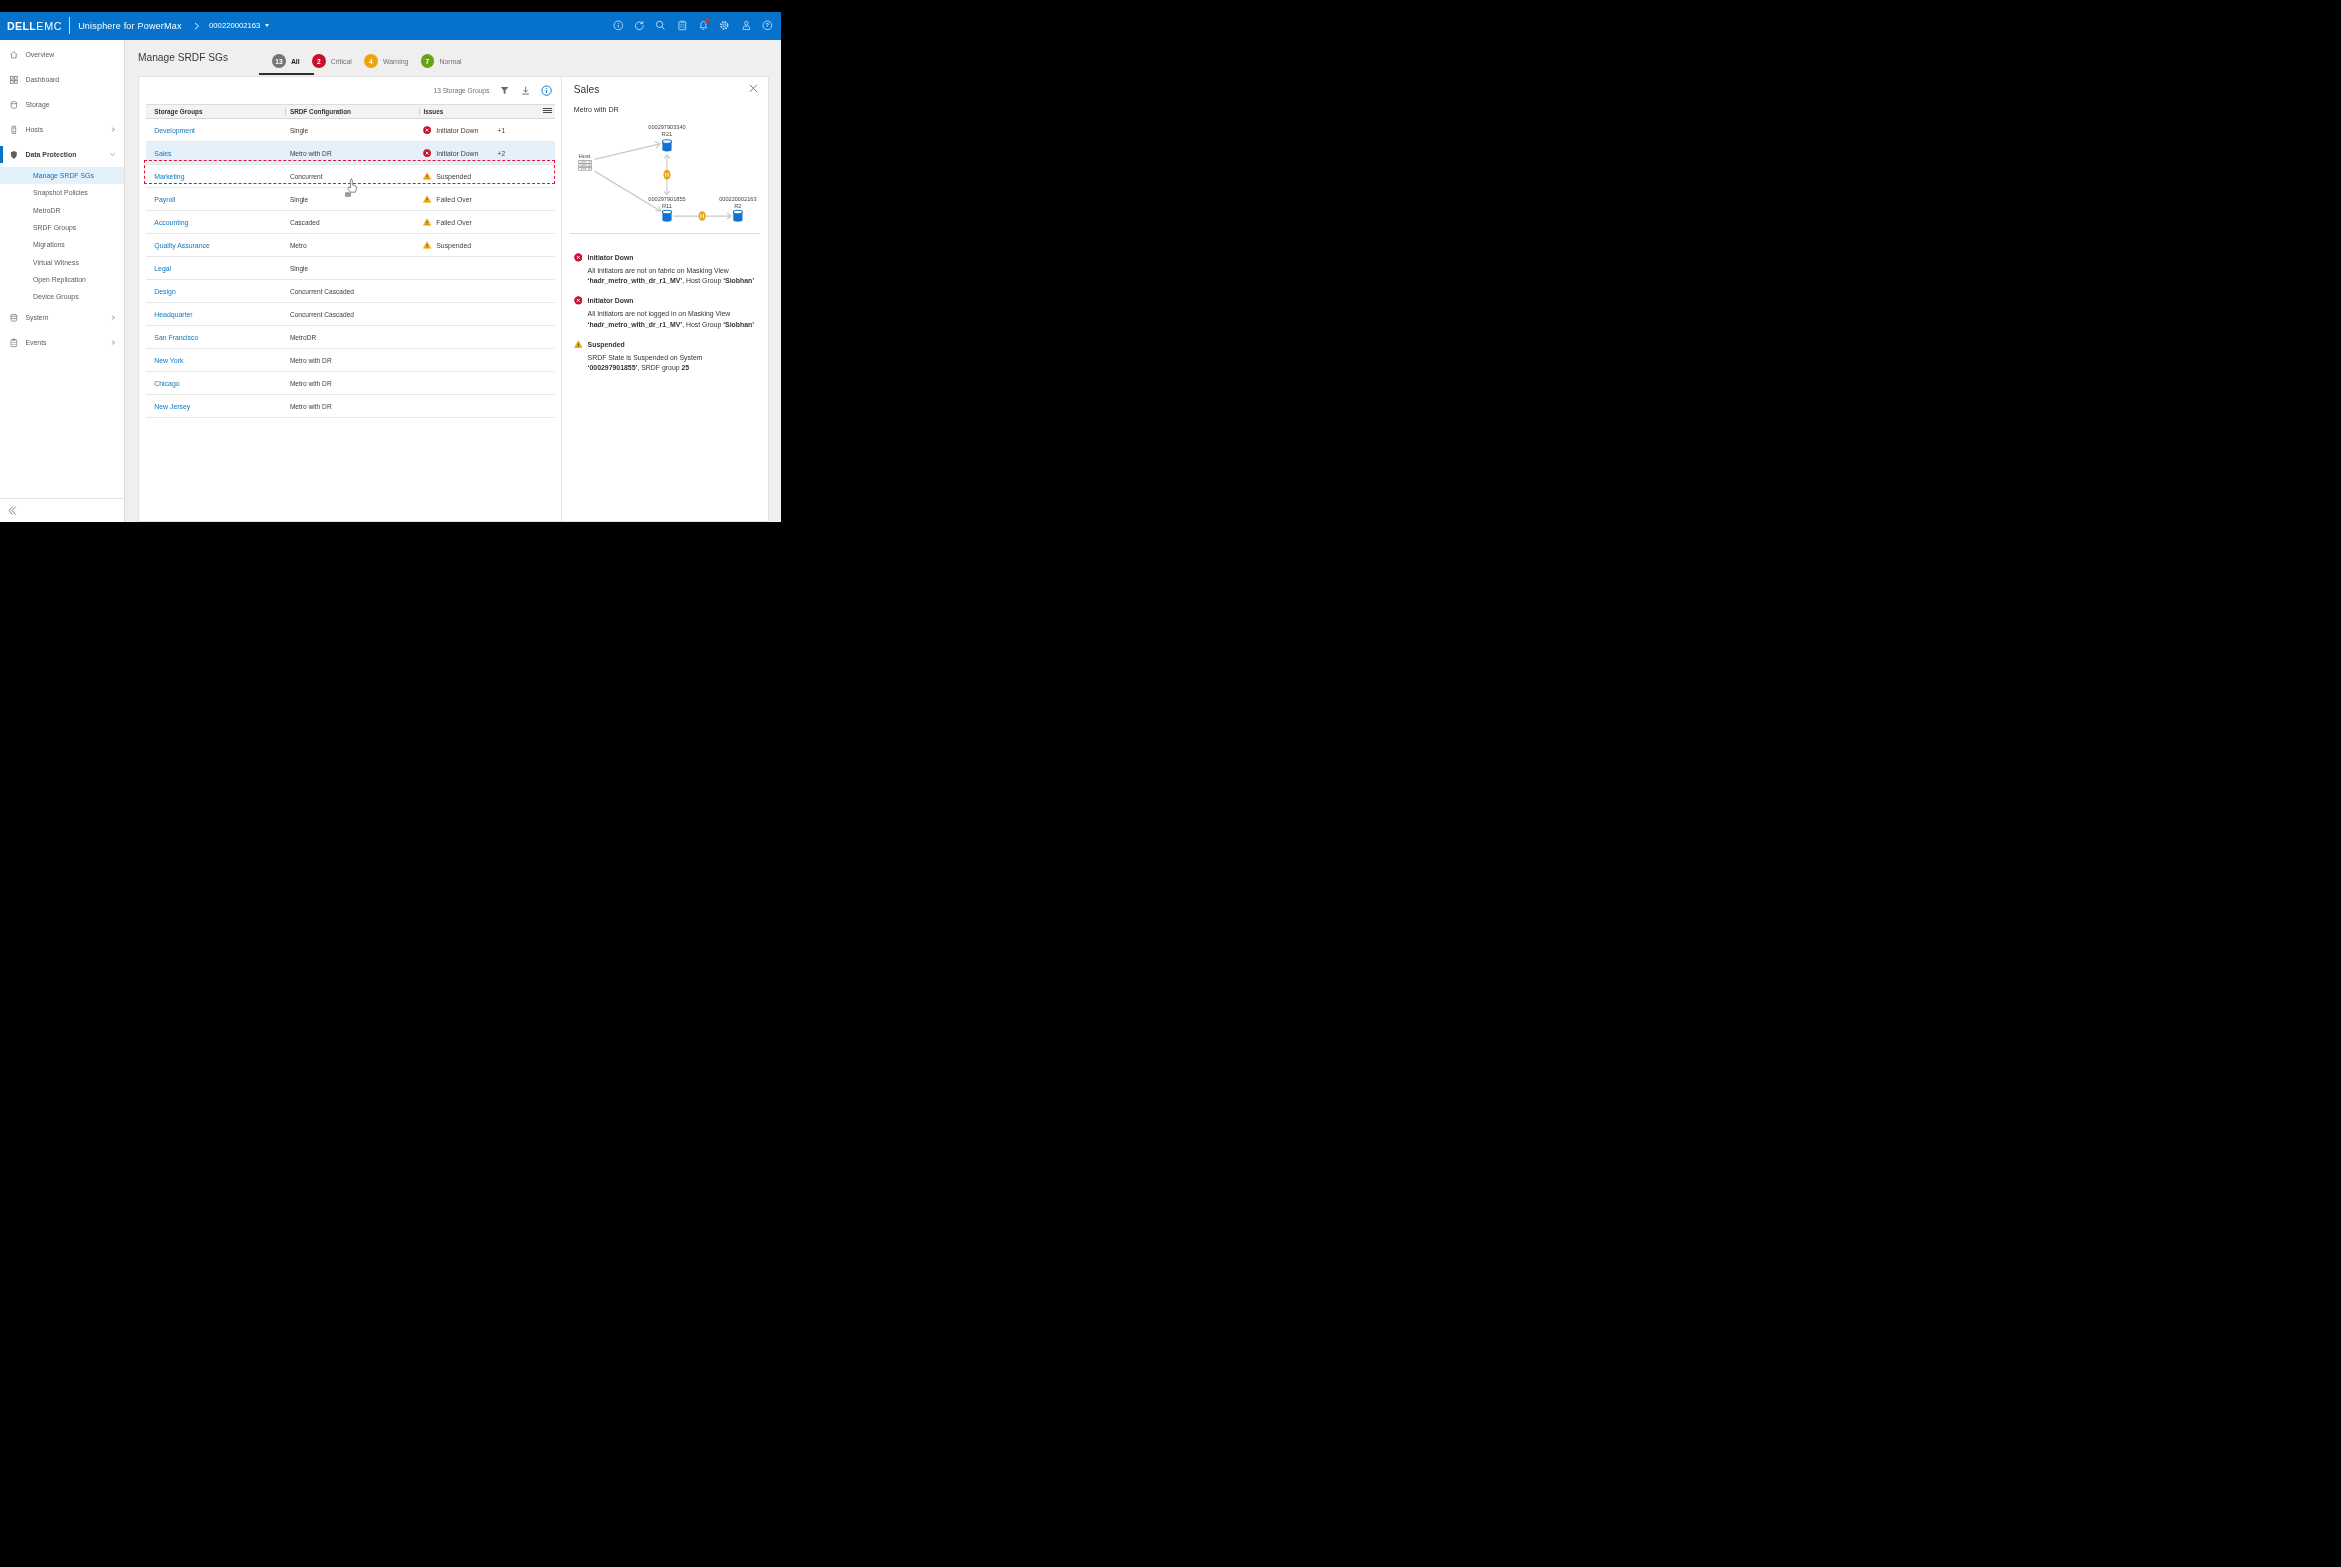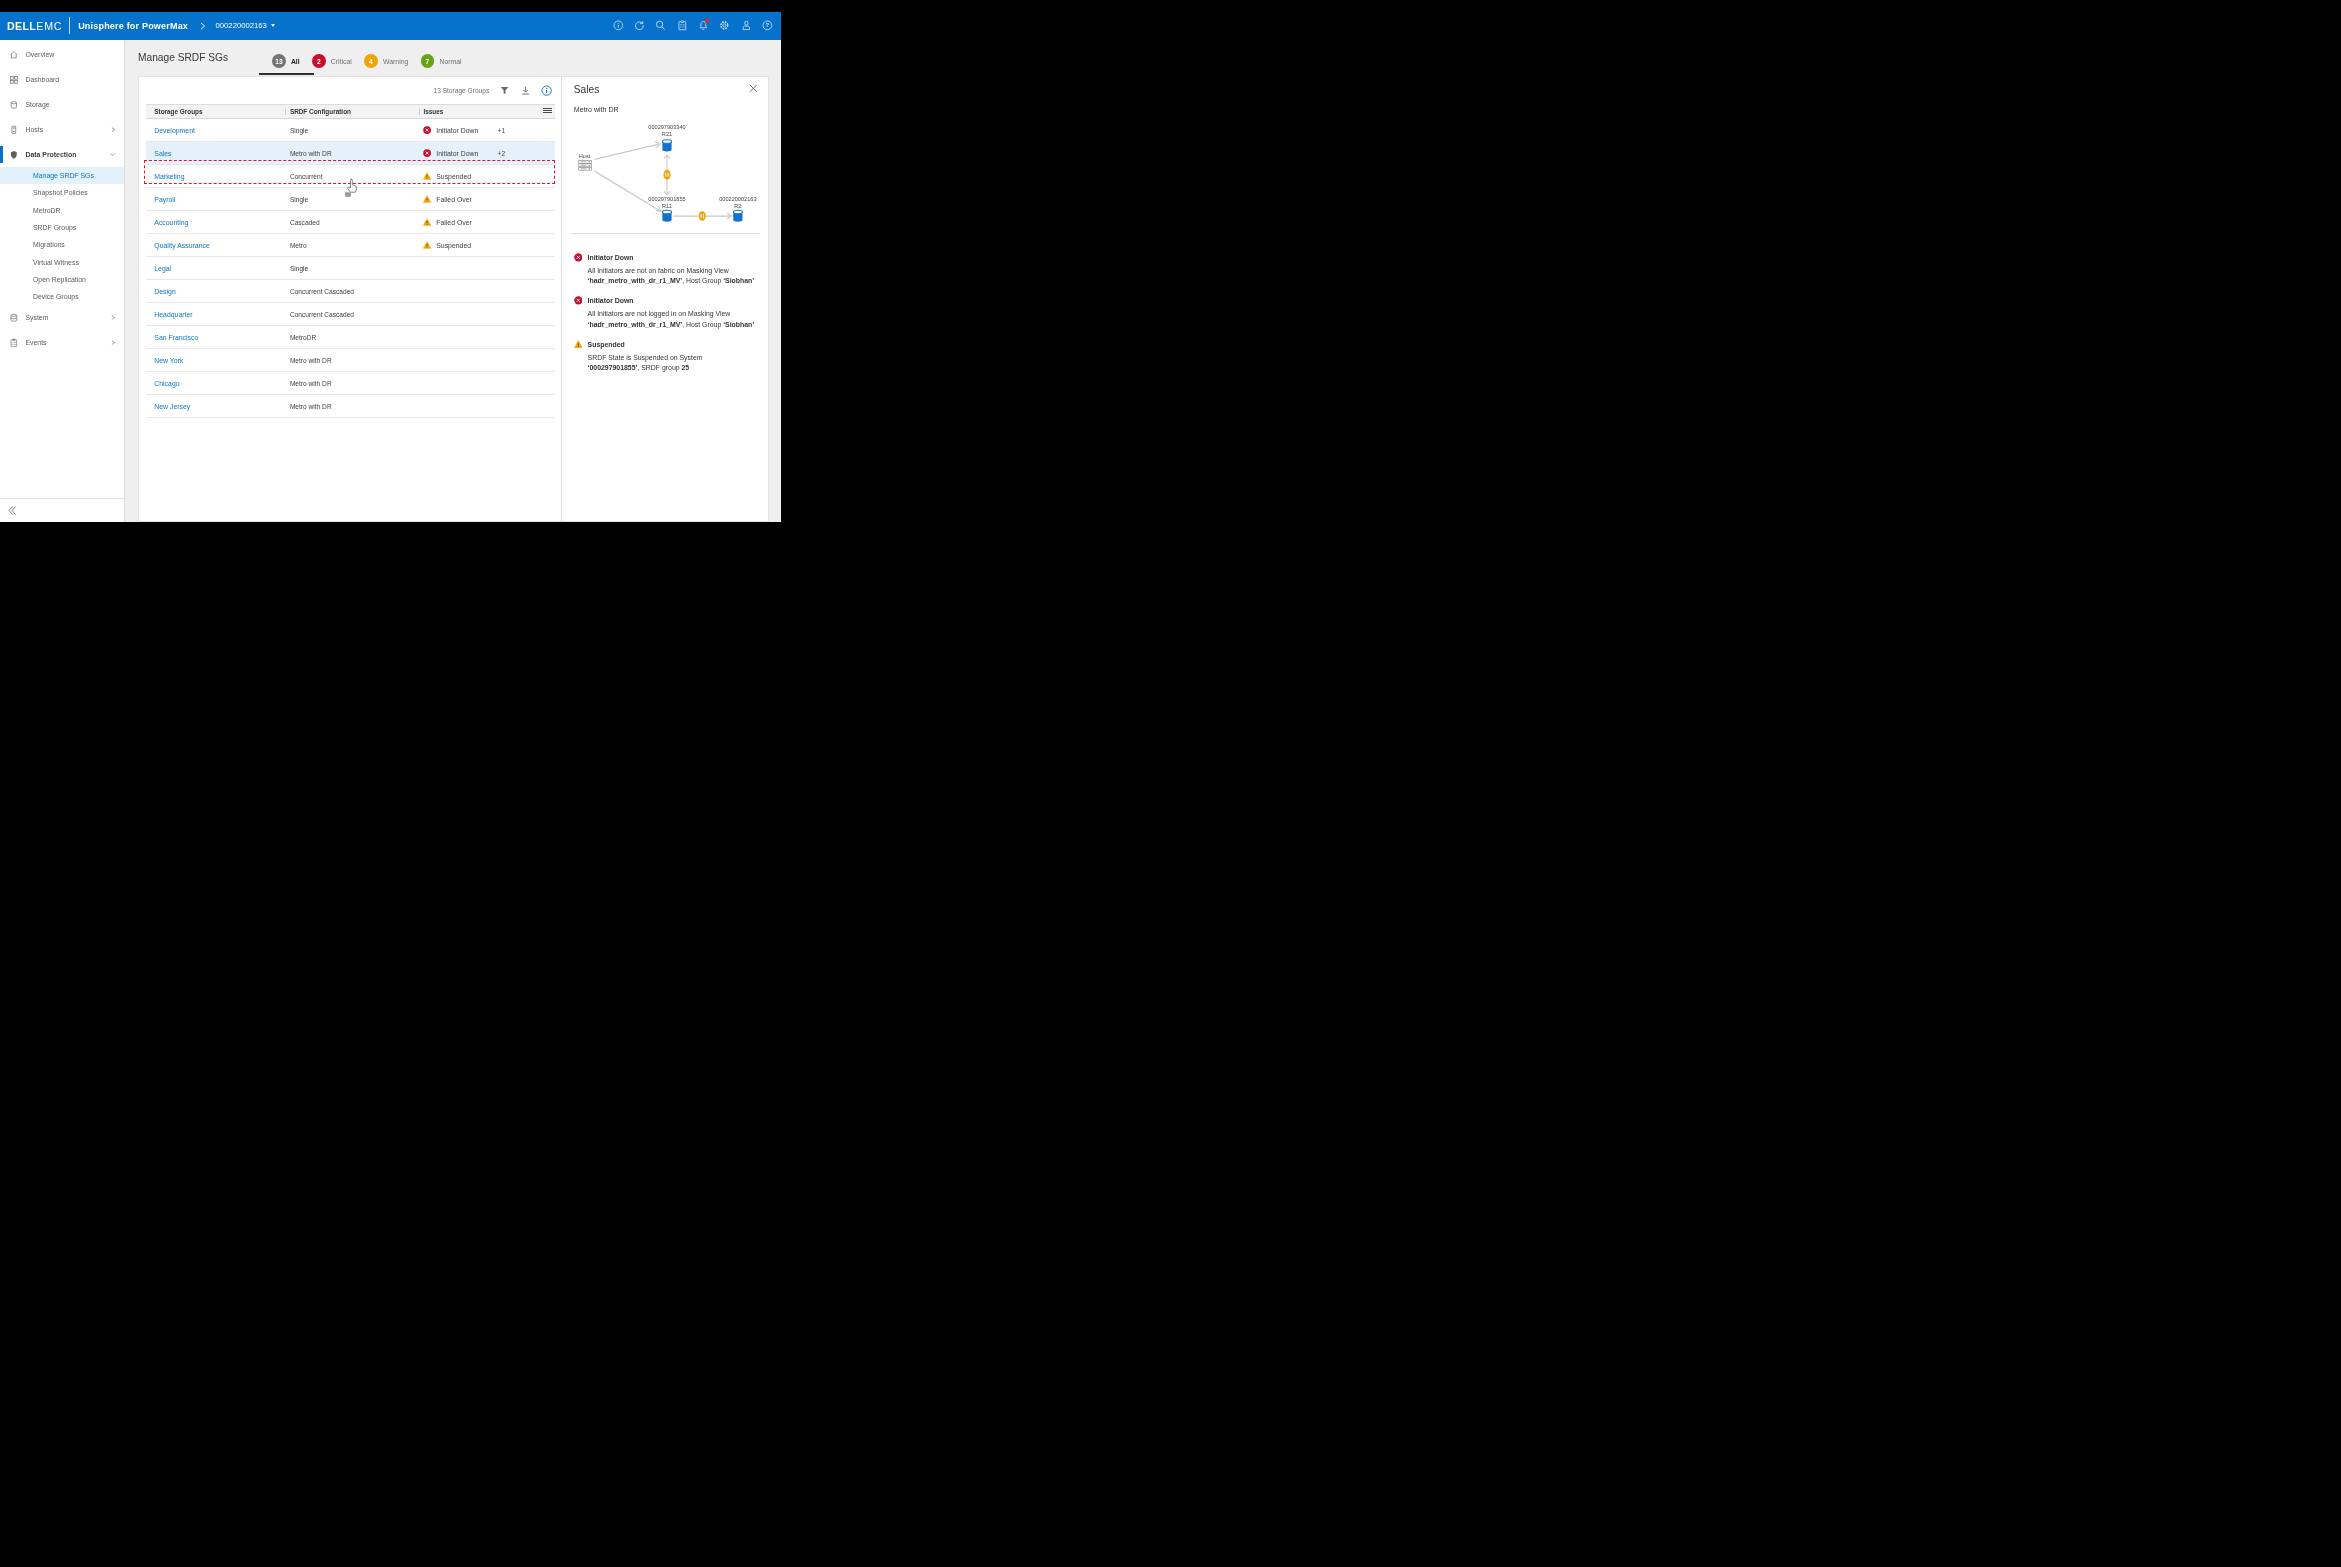--- a/index.html
+++ b/index.html
@@ -7,21 +7,21 @@
        font-family:"Liberation Sans","DejaVu Sans",sans-serif;-webkit-font-smoothing:antialiased;}
   .abs{position:absolute;}
   
   #chrome-strip{left:0;top:0;width:781px;height:11.7px;background:#000;}
   
   #appbar{left:0;top:11.7px;width:781px;height:28px;background:#0672cb;display:flex;align-items:center;color:#fff;}
   #logo{margin-left:7.1px;font-size:10.7px;white-space:nowrap;letter-spacing:0.3px;cursor:pointer;}
   #logo b{font-weight:900;}
   #logo span{font-weight:300;letter-spacing:0.8px;}
   #logo-divider{width:0.5px;height:17.3px;background:rgba(255,255,255,.75);margin:0 8.2px 0 7.1px;}
-  #app-title{font-size:9px;font-weight:700;letter-spacing:0.2px;}
+  #app-title{font-size:9px;font-weight:400;letter-spacing:0.2px;}
   .crumb-chev{margin:0 9.2px 0 11.2px;}
   #system-id{font-size:7.7px;font-weight:400;display:flex;align-items:center;gap:4.6px;cursor:pointer;}
   #system-id .caret{width:0;height:0;border-left:2.6px solid transparent;border-right:2.6px solid transparent;border-top:3.1px solid #fff;}
   #hicons{margin-left:auto;display:flex;align-items:center;gap:10.7px;padding-right:8.2px;}
   .hicon{width:10.7px;height:10.7px;position:relative;cursor:pointer;flex:0 0 auto;}
   .hicon svg{display:block;}
   #notif-dot{position:absolute;right:-0.5px;top:-2px;width:4.6px;height:5.6px;border-radius:50%;background:#a94343;}
   
   #sidebar{left:0;top:40px;width:125px;height:483px;background:#fff;border-right:0.5px solid #ddd;box-sizing:border-box;}
   .nav-item{height:25px;display:flex;align-items:center;position:relative;cursor:pointer;color:#5a5a5a;font-size:6.9px;}

